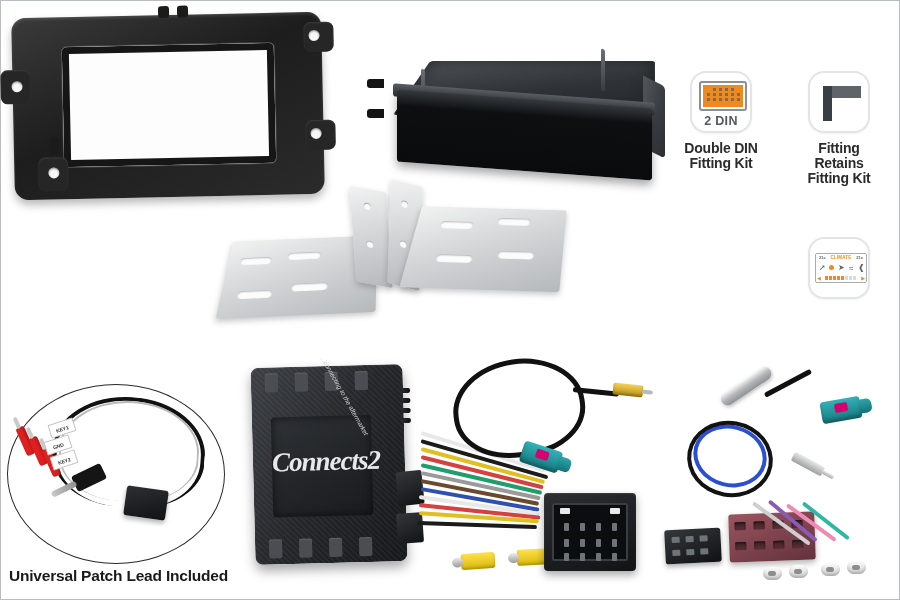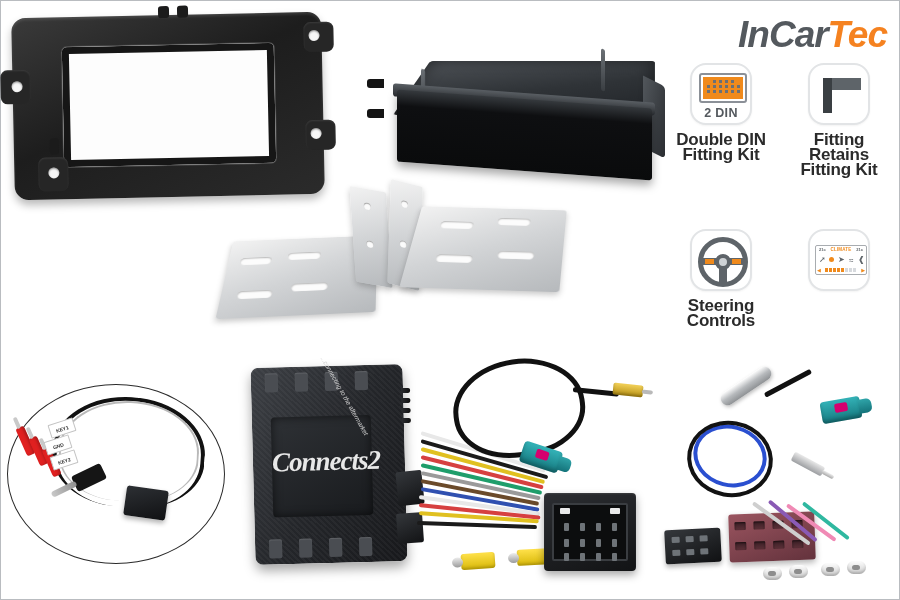--- a/index.html
+++ b/index.html
@@ -10,24 +10,24 @@
 
   
   #logo { position:absolute; left:686px; top:12px; width:200px; height:44px;
           font-size:37px; font-weight:bold; font-style:italic; letter-spacing:-1px;
           line-height:44px; white-space:nowrap; text-align:right; }
   .logo-a { color:#54595e; }
   .logo-b { color:#f58220; }
 
   
   .feat { position:absolute; width:96px; text-align:center; }
-  .feat-box { width:62px; height:62px; margin:0 auto; border:2px solid #e2e4e6;
+  .feat-box { width:62px; height:62px; margin:8px auto; border:2px solid #e2e4e6;
               border-radius:16px; background:#fff; position:relative; overflow:hidden;
               box-shadow:0 1px 2px rgba(0,0,0,.05); }
-  .feat-cap { margin-top:7px; font-size:17px; font-weight:bold; color:#2b2b2b;
+  .feat-cap { margin-top:7px; font-size:14px; font-weight:bold; color:#2b2b2b;
               line-height:15px; letter-spacing:-.2px; }
 
   
   .din-outer { position:absolute; left:7px; top:8px; width:48px; height:30px;
                border:2px solid #8b9097; border-radius:3px; background:#fff; padding:2px; }
   .din-screen { width:100%; height:100%; background:#f08a1c; position:relative; }
   .din-dots { position:absolute; left:4px; top:3px; width:36px; height:14px; }
   .din-dots i { position:absolute; width:3px; height:3px; background:#6b7077; border-radius:0; }
   .din-label { position:absolute; left:0; top:41px; width:100%; text-align:center;
                font-size:12.5px; font-weight:bold; color:#54595e; letter-spacing:.3px; }
@@ -207,23 +207,20 @@
 
   
   #caption { position:absolute; left:8px; top:566px; font-size:15.5px; font-weight:bold;
              color:#1a1a1a; letter-spacing:-.2px; }
 </style>
 </head>
 <body>
 
 <div id="page">
 
-  <div id="logo">
-    <span class="logo-a">InCar</span><span class="logo-b">Tec</span>
-  </div>
 
   <div id="fascia">
     <div id="fascia-win"></div>
     <div class="fa-tab" style="left:-12px; top:52px; width:30px; height:34px;"></div>
     <div class="fa-hole" style="left:-1px; top:63px;"></div>
     <div class="fa-tab" style="right:-12px; top:10px; width:30px; height:30px;"></div>
     <div class="fa-hole" style="right:2px; top:18px;"></div>
     <div class="fa-tab" style="right:-12px; top:108px; width:30px; height:30px;"></div>
     <div class="fa-hole" style="right:2px; top:116px;"></div>
     <div class="fa-tab" style="left:24px; top:140px; width:30px; height:34px;"></div>
@@ -430,37 +427,20 @@
       <div class="fs-bar fs-h"></div>
       <div class="fs-bar fs-v"></div>
     </div>
     <div class="feat-cap">
       <div>Fitting</div>
       <div>Retains</div>
       <div>Fitting Kit</div>
     </div>
   </div>
 
-  <div class="feat" style="left:672px; top:228px;">
-    <div class="feat-box">
-      <div class="sw">
-        <div class="sw-rim"></div>
-        <div class="sw-sp sw-sp-l"></div>
-        <div class="sw-sp sw-sp-r"></div>
-        <div class="sw-sp sw-sp-b"></div>
-        <div class="sw-btn sw-btn-l"></div>
-        <div class="sw-btn sw-btn-r"></div>
-        <div class="sw-hub"></div>
-      </div>
-    </div>
-    <div class="feat-cap">
-      <div>Steering</div>
-      <div>Controls</div>
-    </div>
-  </div>
 
   <div class="feat" style="left:778px; top:228px; width:120px;">
     <div class="feat-box">
       <div class="cl">
         <div class="cl-title">CLIMATE</div>
         <div class="cl-deg" style="left:3px; top:1px;">21c</div>
         <div class="cl-deg" style="right:3px; top:1px;">21c</div>
         <div class="cl-row">
           <div class="cl-ic" style="left:1px; top:0;">➚</div>
           <div class="cl-dot" style="left:11px; top:2px;"></div>
@@ -477,14 +457,15 @@
           <div class="cl-seg" style="left:21px;"></div>
           <div class="cl-seg off" style="left:25px;"></div>
           <div class="cl-seg off" style="left:29px;"></div>
           <div class="cl-seg off" style="left:33px;"></div>
           <div class="cl-arrow" style="right:-3px; top:0;">▶</div>
         </div>
       </div>
     </div>
   </div>
 
+  <div id="caption">Universal Patch Lead Included</div>
 
 </div>
 
 </body></html>

